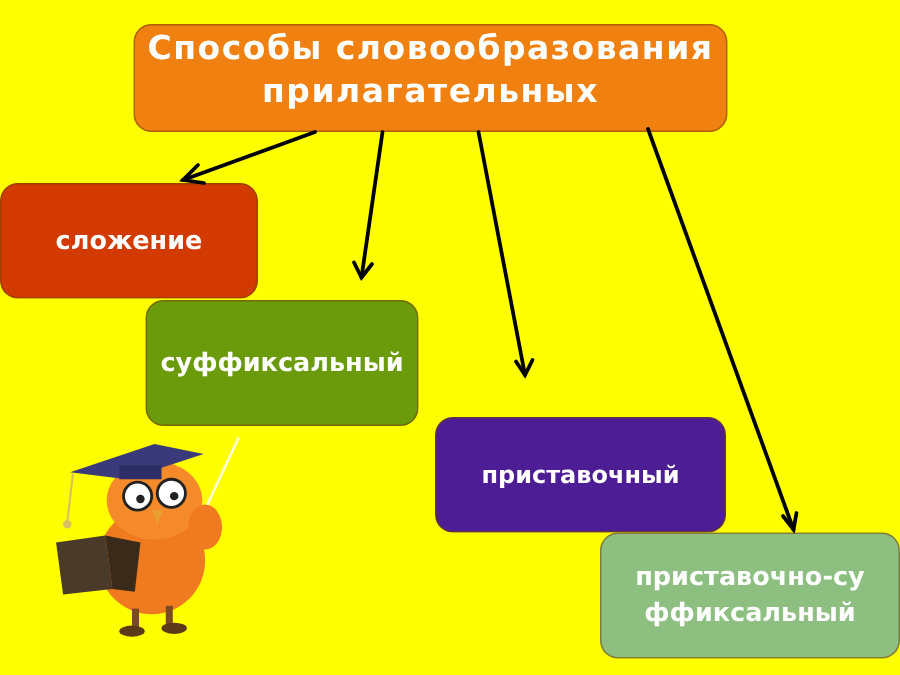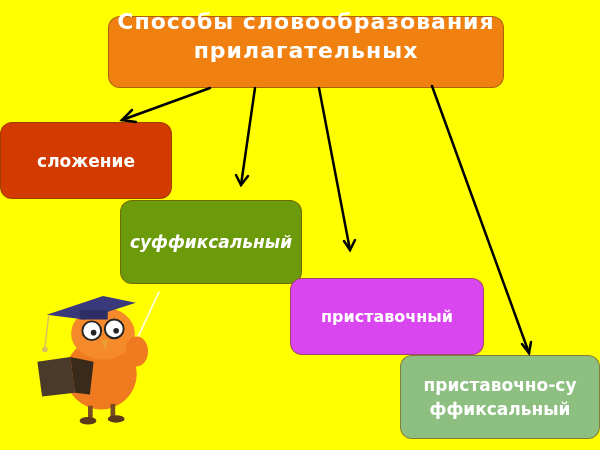--- a/index.html
+++ b/index.html
@@ -1,21 +1,21 @@
 <!DOCTYPE html>
 <html><head>
 <meta charset="utf-8">
 <style>
   html, body { margin: 0; padding: 0; }
   body { width: 600px; height: 450px; background: #FFFF00; position: relative; overflow: hidden; font-family: "DejaVu Sans", sans-serif; }
   .box { position: absolute; border-radius: 12px; display: flex; align-items: center; justify-content: center; text-align: center; color: #fff; font-weight: bold; box-sizing: border-box; border: 1.5px solid rgba(120,70,0,0.55); }
-  .title { left: 108px; top: 16px; width: 396px; height: 72px; font-size: 22px; line-height: 29px; align-items: flex-start; padding-top: 0; overflow: visible; }
+  .title { left: 89px; top: 16px; width: 396px; height: 72px; font-size: 22px; line-height: 29px; align-items: center; padding-top: 0; overflow: visible; }
   .title span { display: block; margin-top: -10px; letter-spacing: 1px; }
   .b1 { left: 0px; top: 122px; width: 172px; height: 77px; font-size: 17px; border-radius: 12px; align-items: center; }
-  .b2 { left: 120px; top: 200px; width: 182px; height: 84px; font-size: 17px; line-height: 24px; padding: 0 8px; font-style: italic; }
+  .b2 { left: 97px; top: 200px; width: 182px; height: 84px; font-size: 17px; line-height: 24px; padding: 0 8px; }
   .b3 { left: 290px; top: 278px; width: 194px; height: 77px; font-size: 16px; }
   .b4 { left: 400px; top: 355px; width: 200px; height: 84px; font-size: 17px; line-height: 24px; padding: 0 20px; }
   .text { word-break: break-all; }
   svg.arrows { position: absolute; left: 0; top: 0; width: 600px; height: 450px; pointer-events: none; }
   .owl { position: absolute; left: 28px; top: 282px; width: 150px; height: 150px; }
 </style>
 </head>
 <body>
 
 <div class="box title" style="background:#F08010;">
@@ -23,21 +23,21 @@
 </div>
 
 <div class="box b1" style="background:#D23A00;">
   <span class="text">сложение</span>
 </div>
 
 <div class="box b2" style="background:#6B9A0A;">
   <span class="text">суффиксальный</span>
 </div>
 
-<div class="box b3" style="background:#d946ef;">
+<div class="box b3" style="background:#4c1d95;">
   <span class="text">приставочный</span>
 </div>
 
 <div class="box b4" style="background:#8CBF80;">
   <span class="text">приставочно-суффиксальный</span>
 </div>
 
 <svg class="arrows" viewBox="0 0 600 450">
   <g stroke="#000" stroke-width="2.5" fill="none" stroke-linecap="round">
     <g>

